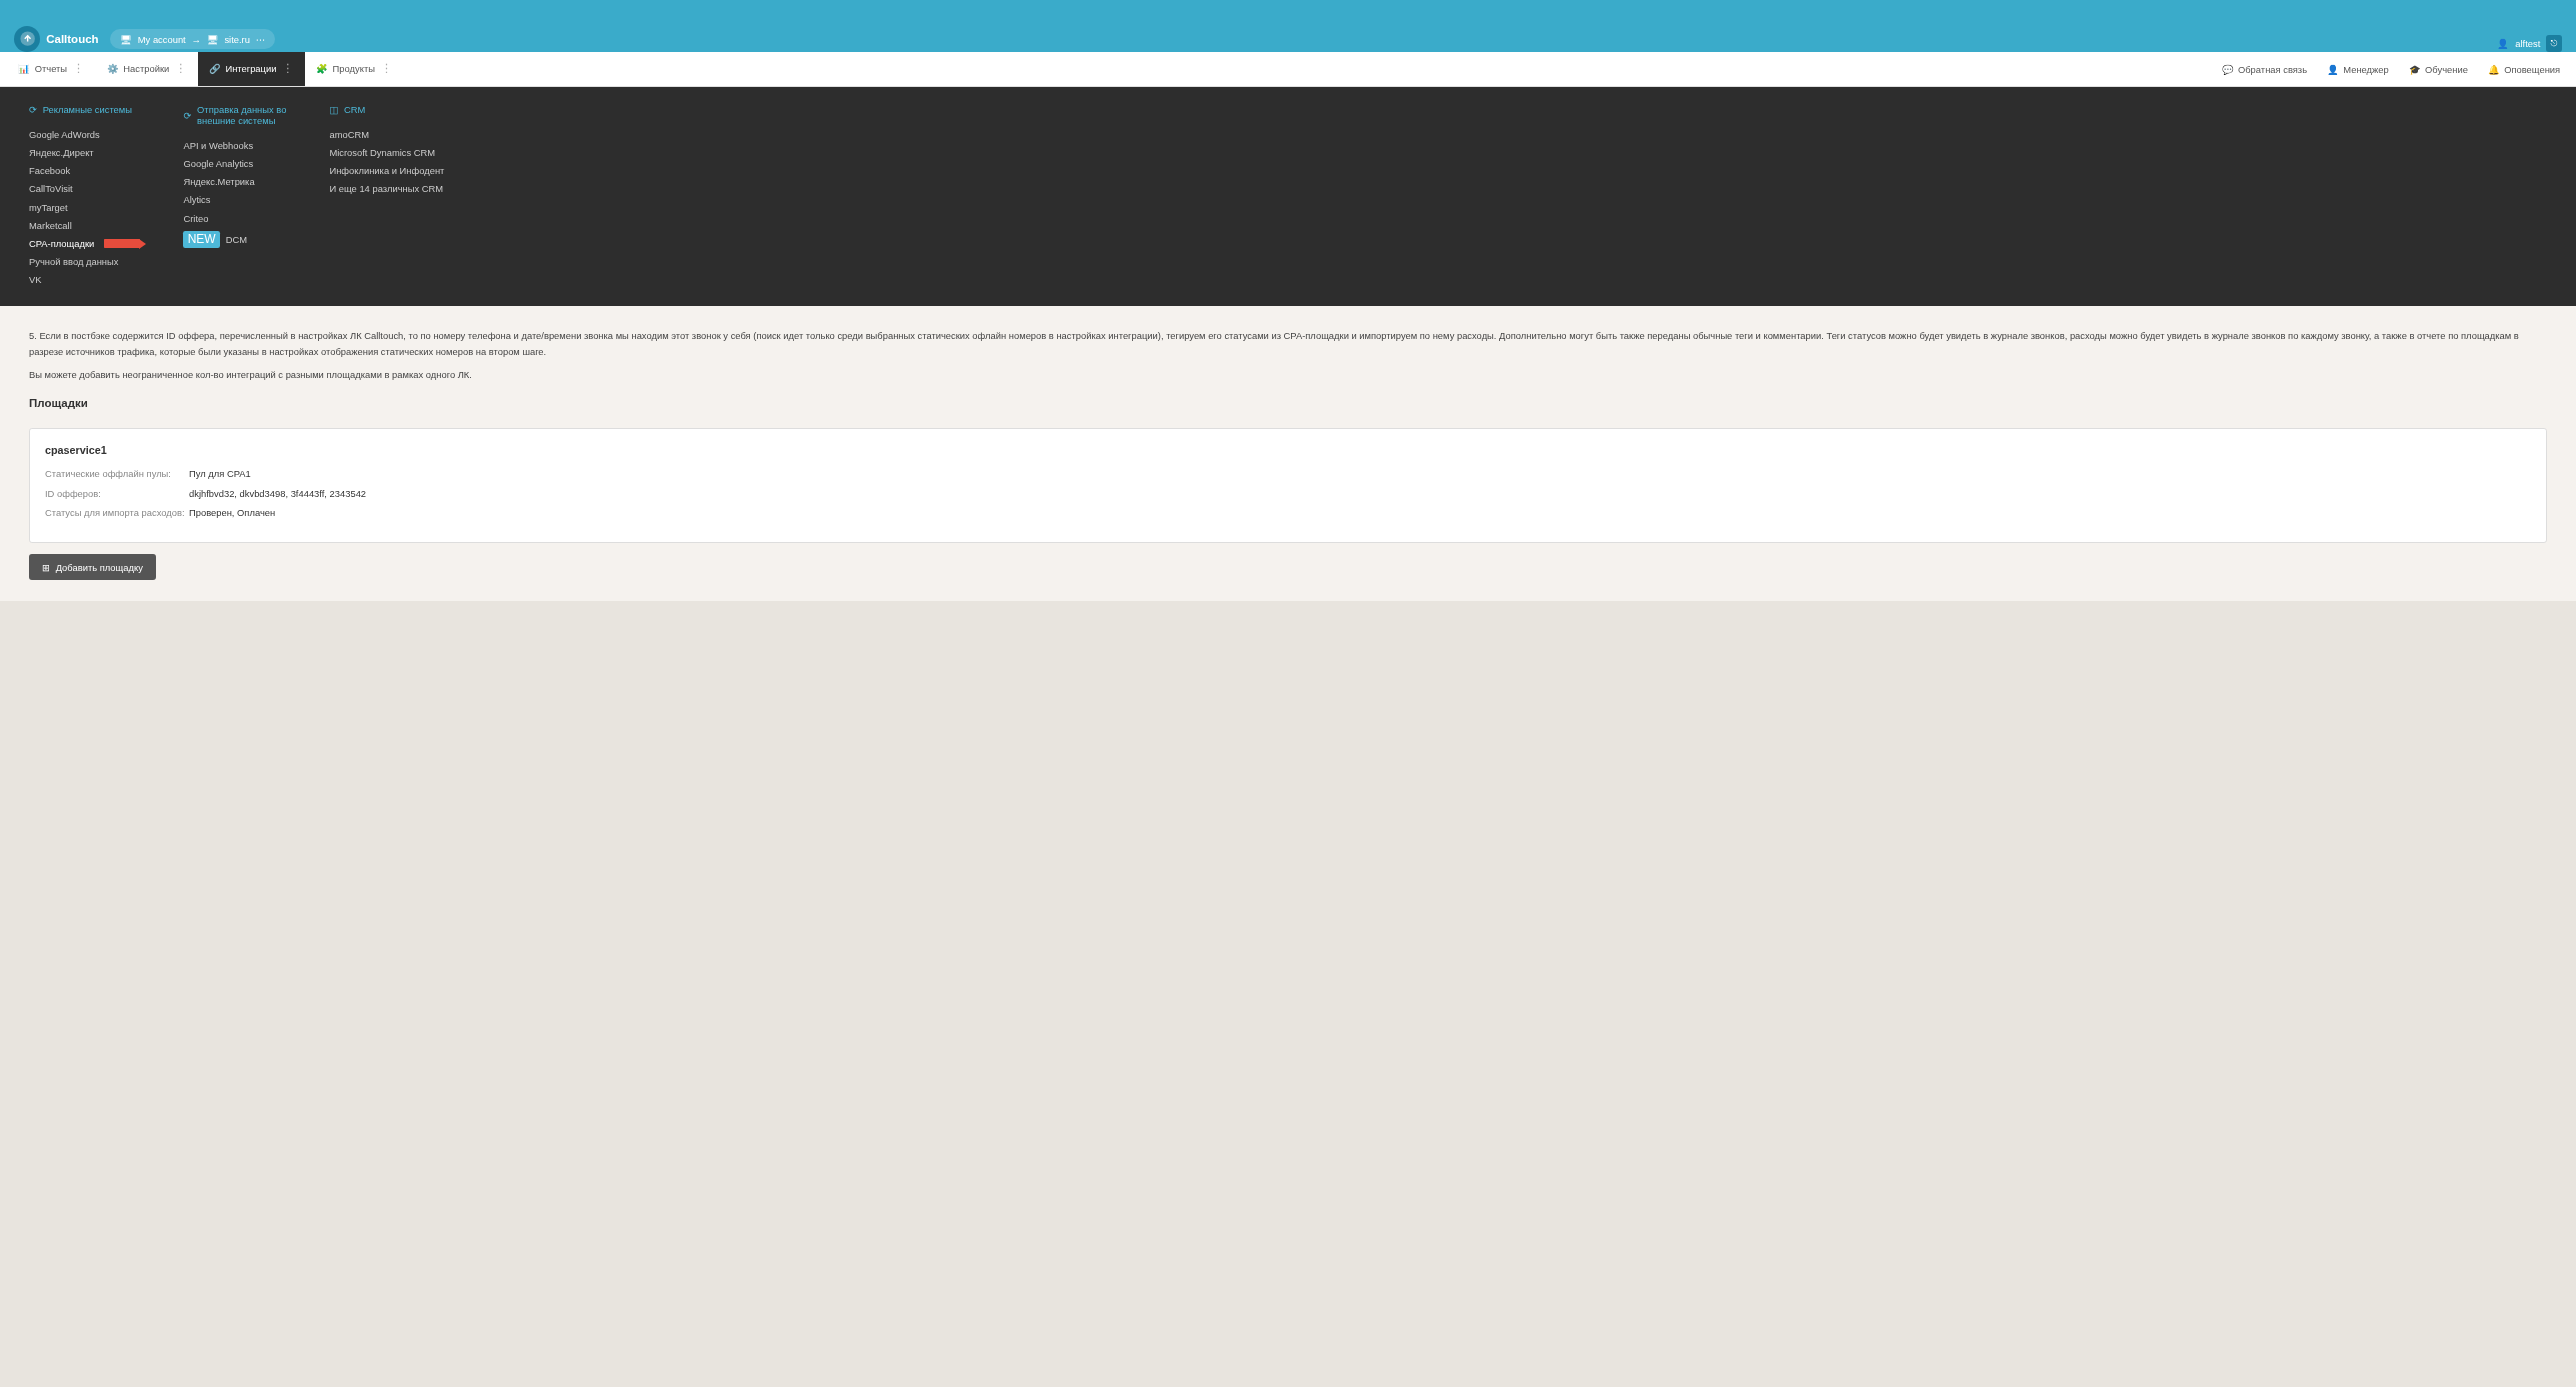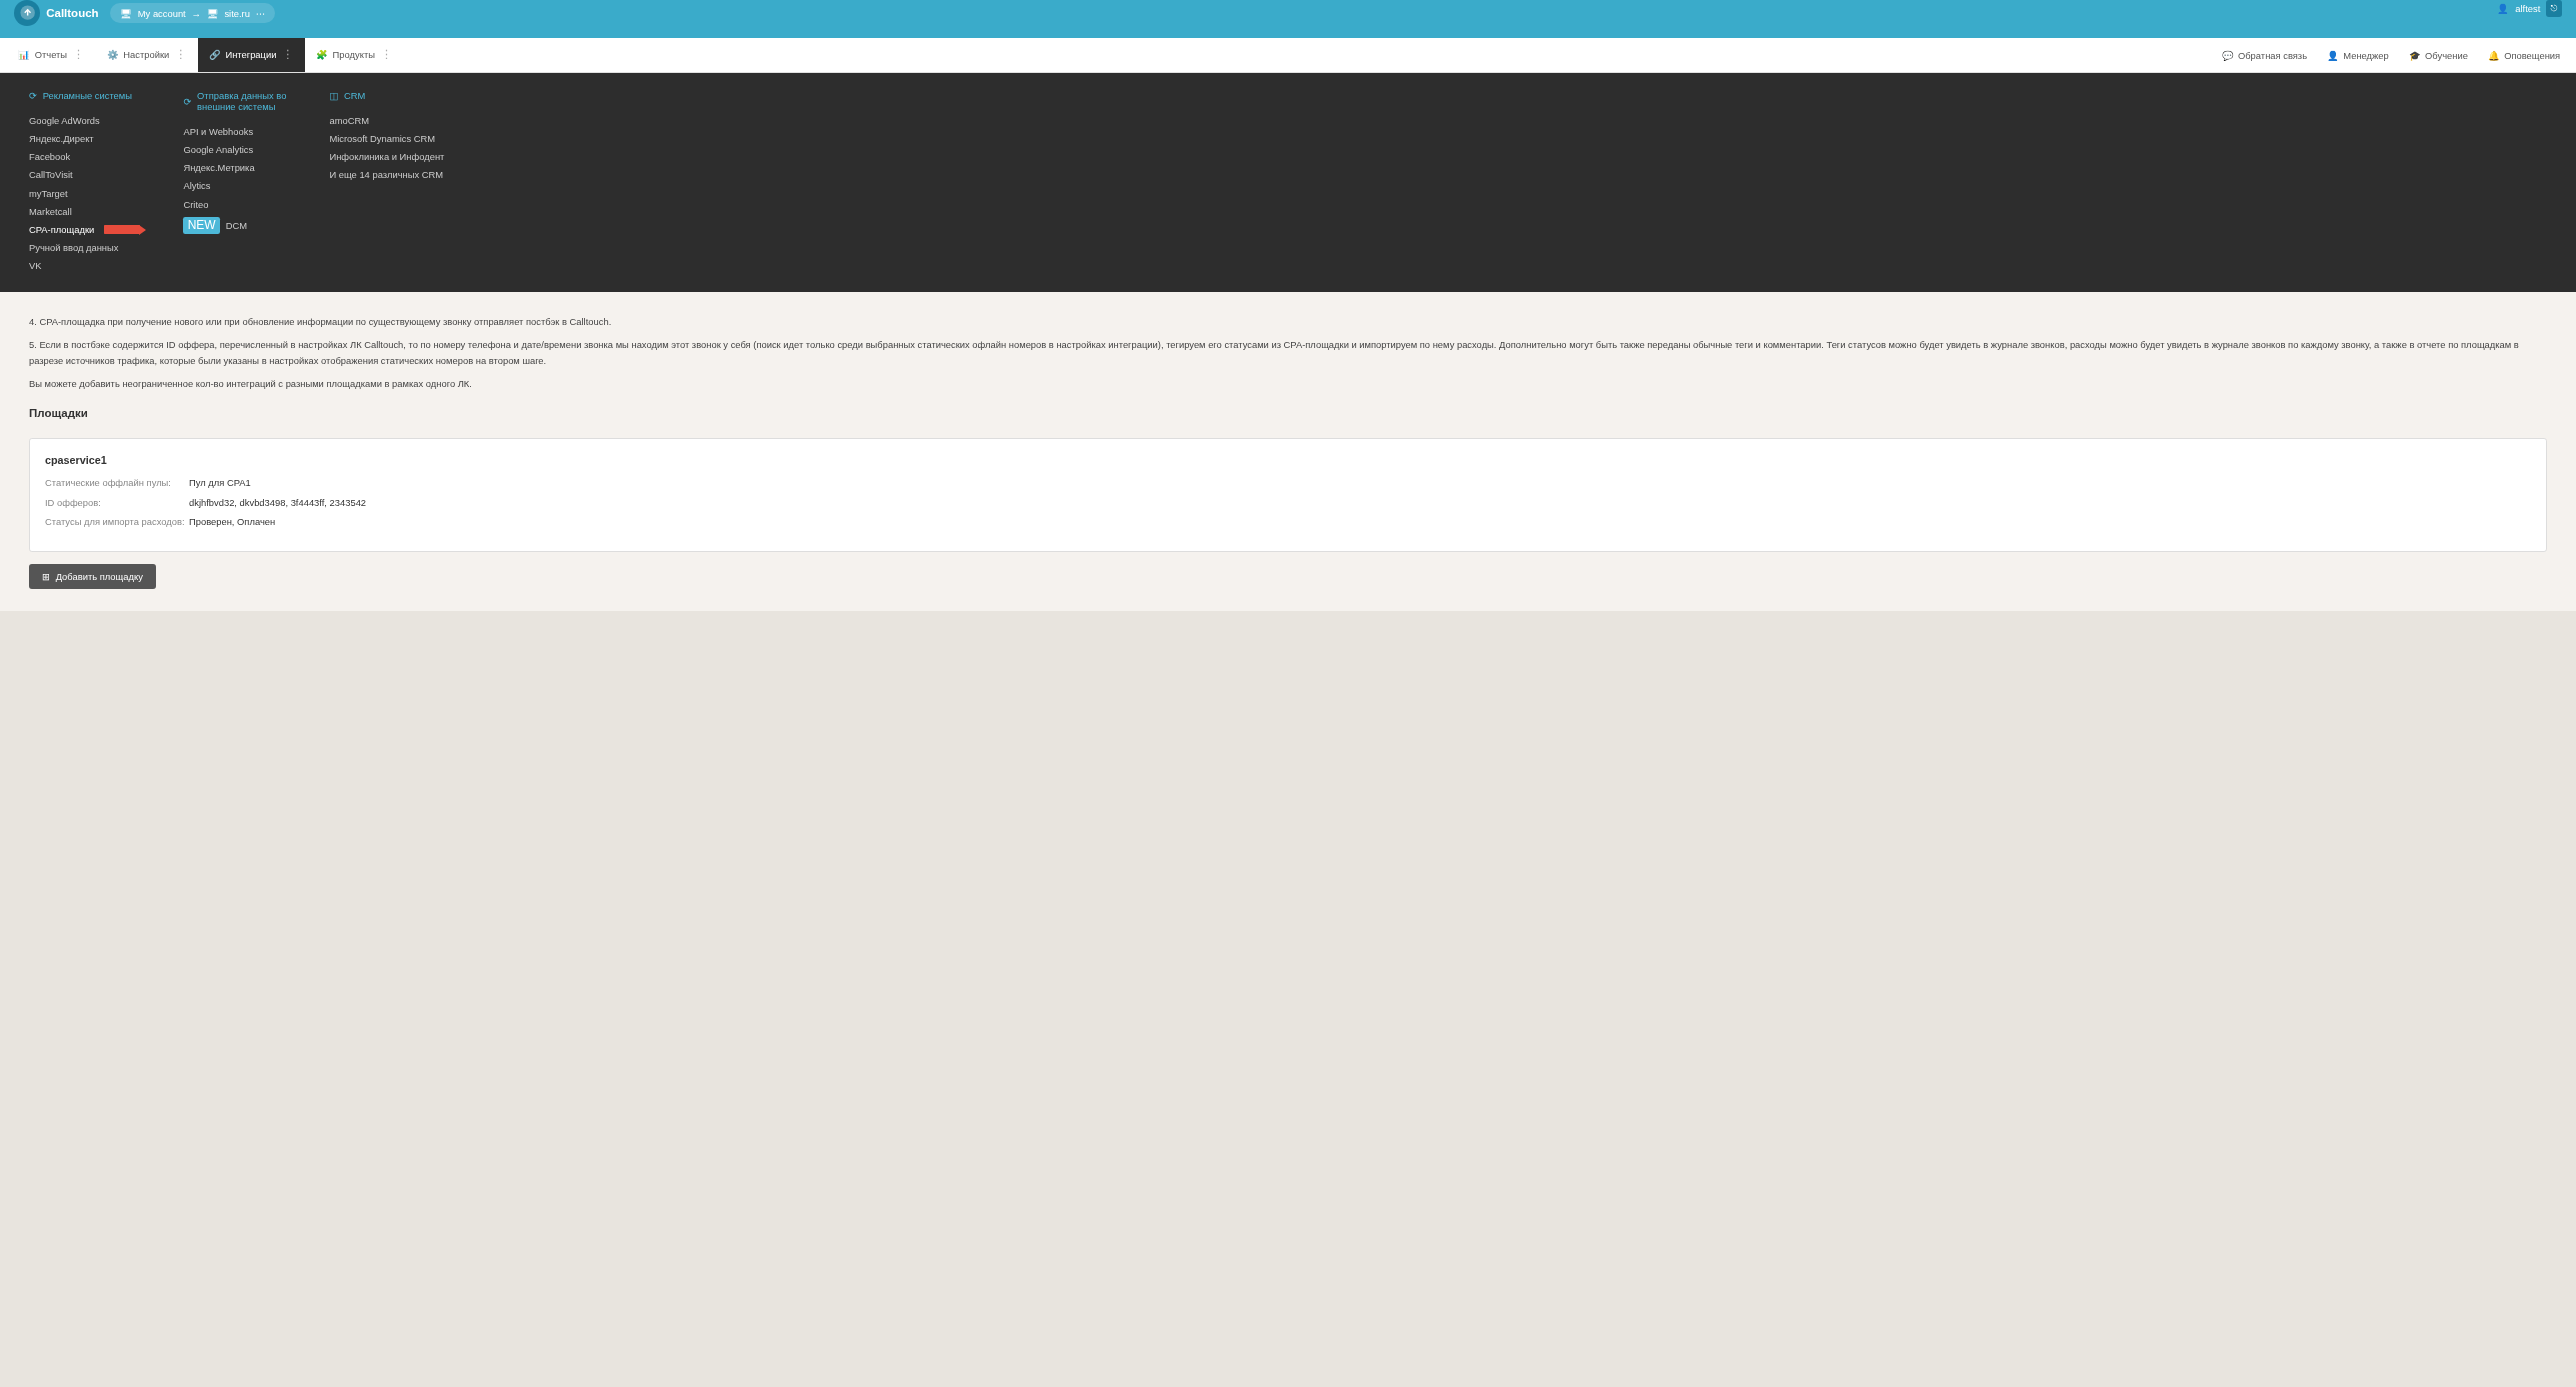--- a/index.html
+++ b/index.html
@@ -2,23 +2,23 @@
 <html style="font-size:11.5px"><head>
   <meta charset="utf-8">
   <style>
     * { box-sizing: border-box; margin: 0; padding: 0; }
     body { font-family: -apple-system, BlinkMacSystemFont, 'Segoe UI', Arial, sans-serif; background: #e8e4de; font-size: 10px; }
 
     
     .top-header {
       background: #3aabca;
       display: flex;
-      align-items: flex-start;
+      align-items: flex-end;
       padding: 0 14.4px;
-      height: 38px;
+      height: 52px;
       justify-content: space-between;
     }
     .top-header-left { display: flex; align-items: center; gap: 11.5px; }
     .logo { display: flex; align-items: center; gap: 5.8px; color: white; font-weight: bold; font-size: 11.5px; }
     .logo-icon {
       width: 26px; height: 26px; background: #1a7fa0; border-radius: 50%;
       display: flex; align-items: center; justify-content: center; color: white; font-size: 10px; font-weight: bold;
     }
     .account-badge {
       background: rgba(255,255,255,0.15); border-radius: 14.4px; padding: 4.3px 10px;
@@ -268,21 +268,20 @@
       <span>Инфоклиника и Инфодент</span>
     </div>
     <div class="menu-section-item">
       <span>И еще 14 различных CRM</span>
     </div>
   </div>
 </div>
 
 <div class="main-content">
   <div class="content-body">
-    <p class="info-text">4. CPA-площадка при получение нового или при обновление информации по существующему звонку отправляет постбэк в Calltouch.</p>
     <p class="info-text">5. Если в постбэке содержится ID оффера, перечисленный в настройках ЛК Calltouch, то по номеру телефона и дате/времени звонка мы находим этот звонок у себя (поиск идет только среди выбранных статических офлайн номеров в настройках интеграции), тегируем его статусами из CPA-площадки и импортируем по нему расходы. Дополнительно могут быть также переданы обычные теги и комментарии. Теги статусов можно будет увидеть в журнале звонков, расходы можно будет увидеть в журнале звонков по каждому звонку, а также в отчете по площадкам в разрезе источников трафика, которые были указаны в настройках отображения статических номеров на втором шаге.</p>
     <p class="info-text">Вы можете добавить неограниченное кол-во интеграций с разными площадками в рамках одного ЛК.</p>
 
     <div class="section-title">Площадки</div>
 
     <div class="platform-card">
       <div class="platform-name">cpaservice1</div>
       <div class="platform-row">
         <span class="platform-label">Статические оффлайн пулы:</span>
         <span class="platform-value">Пул для CPA1</span>

